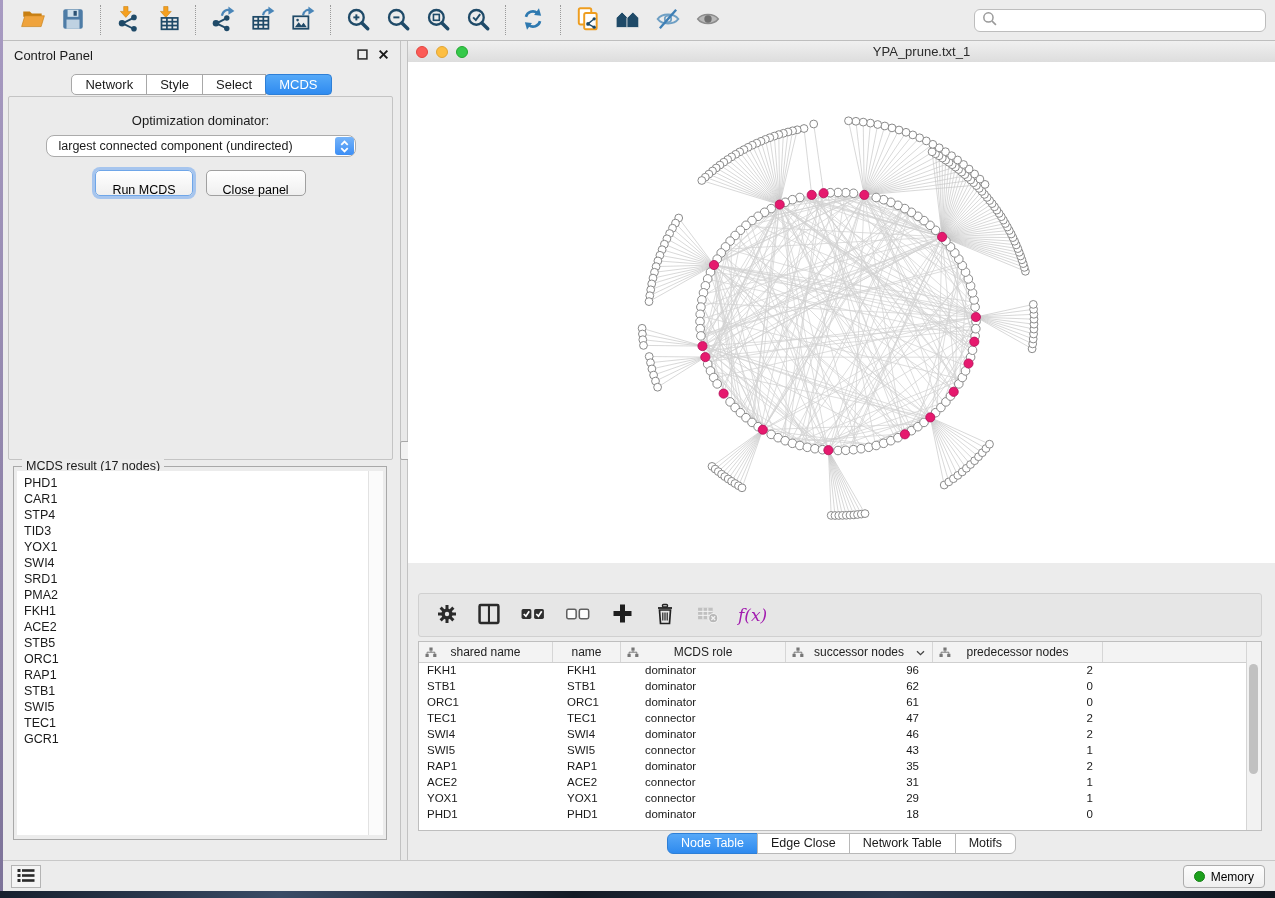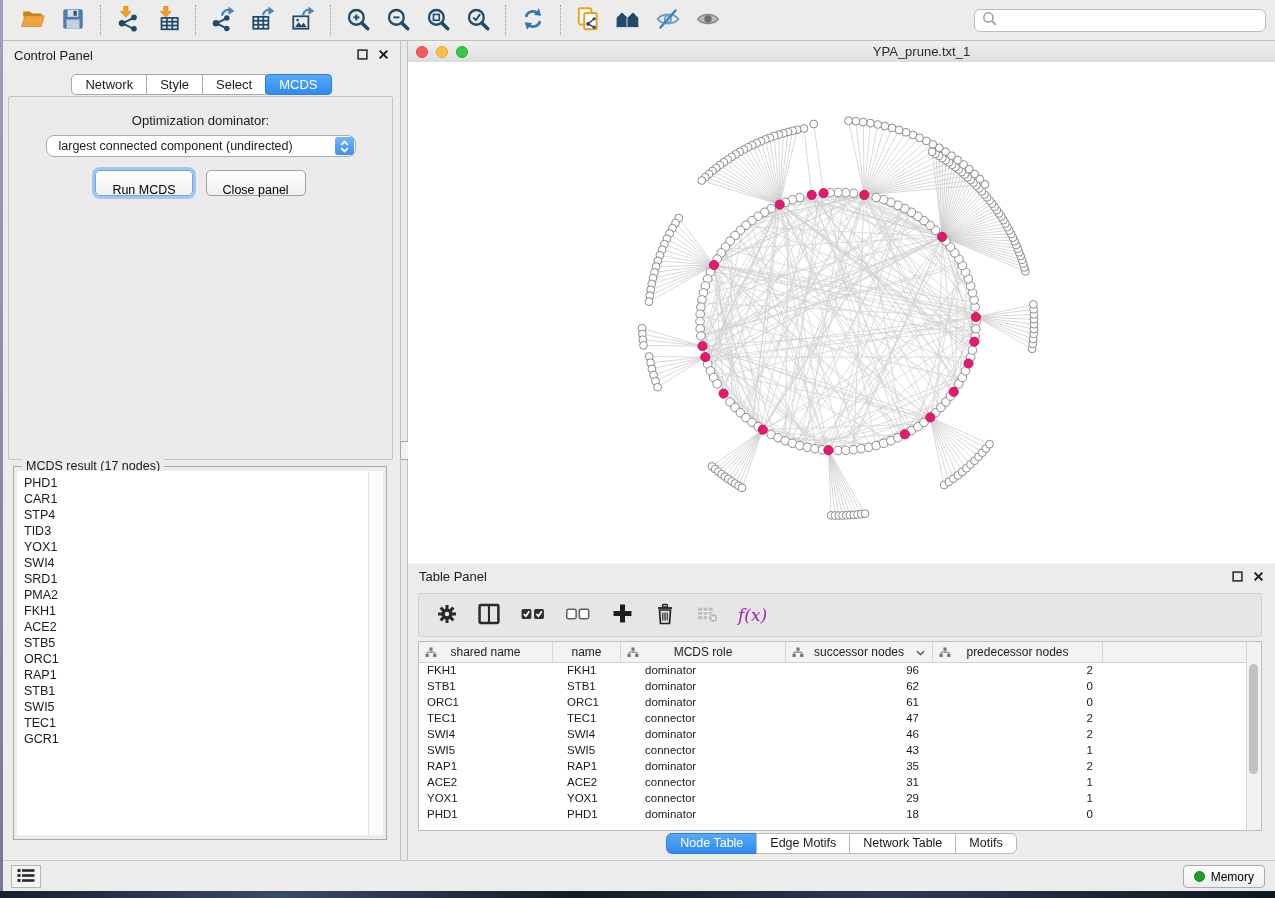--- a/index.html
+++ b/index.html
@@ -1002,32 +1002,20 @@
             <circle cx="496.9" cy="372.3" r="4.6" fill="#e6196e" stroke="#b10f58" stroke-width="0.8"></circle>
             <circle cx="545.7" cy="329.8" r="4.6" fill="#e6196e" stroke="#b10f58" stroke-width="0.8"></circle>
             <circle cx="560.5" cy="301.5" r="4.6" fill="#e6196e" stroke="#b10f58" stroke-width="0.8"></circle>
             <circle cx="566.3" cy="279.7" r="4.6" fill="#e6196e" stroke="#b10f58" stroke-width="0.8"></circle>
           </g>
         </svg>
     </div>
   </div>
 
   <div class="table-panel">
-    <div class="tp-titlerow">
-      <span class="panel-title">Table Panel</span>
-      <span class="winbtns">
-        <span><svg width="11" height="11" viewBox="0 0 10 10">
-              <rect x="1" y="1" width="8" height="8" fill="none" stroke="#2b2b2b" stroke-width="1.4"></rect>
-            </svg></span>
-        <span><svg width="11" height="11" viewBox="0 0 10 10">
-              <line x1="1.5" y1="1.5" x2="8.5" y2="8.5" stroke="#1a1a1a" stroke-width="1.8"></line>
-              <line x1="8.5" y1="1.5" x2="1.5" y2="8.5" stroke="#1a1a1a" stroke-width="1.8"></line>
-            </svg></span>
-      </span>
-    </div>
     <div class="tp-toolbar">
       <button class="tbtn" style="width:24px">
           <span><svg width="22" height="22" viewBox="0 0 22 22">
               <g transform="translate(11,11)" fill="#2a2a2a">
                 <rect x="-1.5" y="-9" width="3" height="4.4"></rect>
                 <rect x="-1.5" y="-9" width="3" height="4.4" transform="rotate(45)"></rect>
                 <rect x="-1.5" y="-9" width="3" height="4.4" transform="rotate(90)"></rect>
                 <rect x="-1.5" y="-9" width="3" height="4.4" transform="rotate(135)"></rect>
                 <rect x="-1.5" y="-9" width="3" height="4.4" transform="rotate(180)"></rect>
                 <rect x="-1.5" y="-9" width="3" height="4.4" transform="rotate(225)"></rect>
@@ -1218,21 +1206,21 @@
             <div class="td td3 num" style="width: 147px;">18</div>
             <div class="td td4 num" style="width: 170px;">0</div>
           </div>
         </div>
       <div class="tp-scroll">
           <div class="thumb"></div>
         </div>
     </div>
     <div class="tp-footer" id="tp-footer">
         <div class="ft active">Node Table</div>
-        <div class="ft">Edge Motifs</div>
+        <div class="ft">Edge Close</div>
         <div class="ft">Network Table</div>
         <div class="ft">Motifs</div>
       </div>
   </div>
 
   <div class="statusbar">
     <button class="sb-left">
         <span><svg width="18" height="15" viewBox="0 0 18 15">
             <g fill="#2a2a2a">
               <rect x="0.5" y="1" width="3" height="3"></rect>

